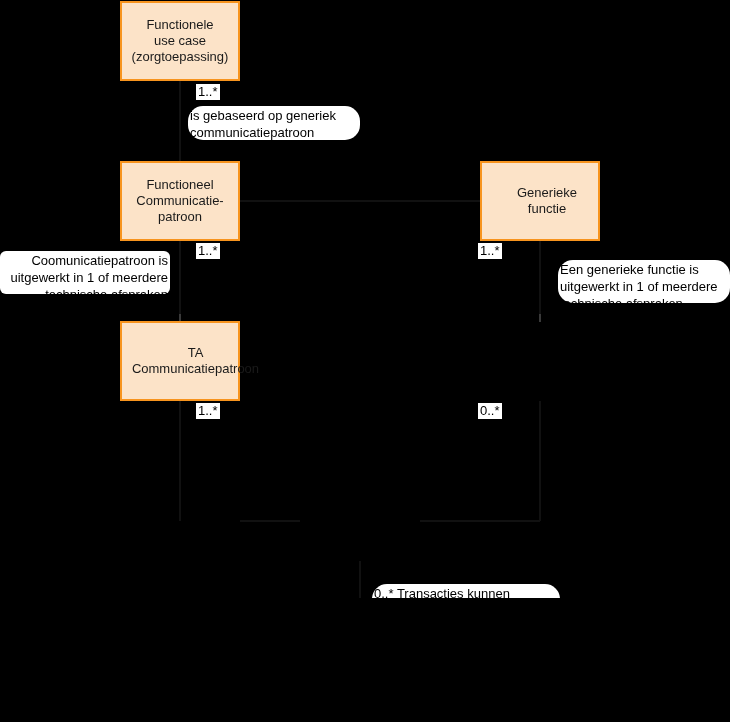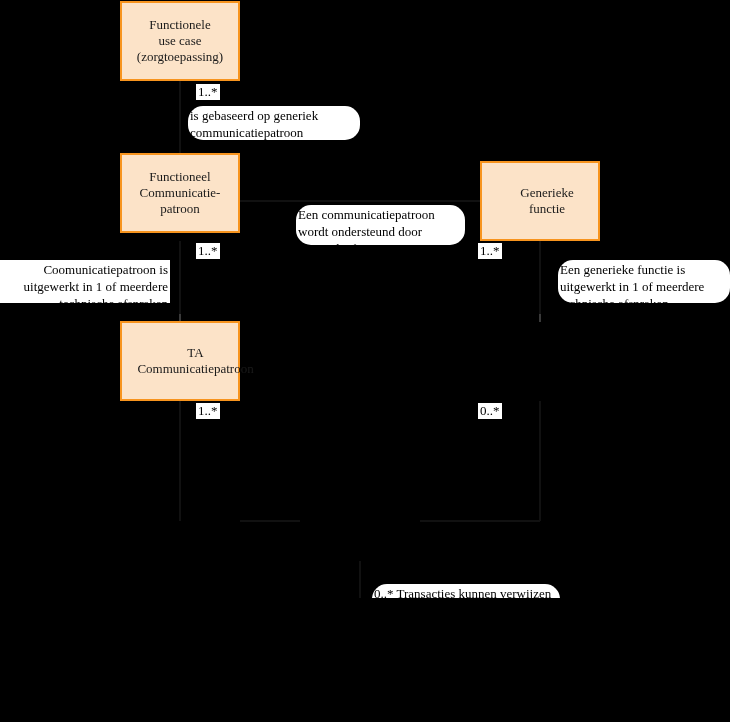--- a/index.html
+++ b/index.html
@@ -6,21 +6,21 @@
     margin: 0;
     padding: 0;
     background: #000000;
   }
   #canvas {
     position: relative;
     width: 730px;
     height: 598px;
     background: #000000;
     overflow: hidden;
-    font-family: Liberation Serif, serif;
+    font-family: Liberation Sans, sans-serif;
   }
   .node {
     position: absolute;
     box-sizing: border-box;
     background: #fce3c8;
     border: 2px solid #f7941e;
     color: #1a1a1a;
     font-size: 13px;
     line-height: 16px;
     display: flex;
@@ -77,41 +77,38 @@
   <div class="edge" style="left:539px; top:401px; width:2px; height:120px;"></div>
   <div class="edge" style="left:359px; top:561px; width:2px; height:80px;"></div>
   <div class="edge-stub" style="left:359px; top:636px; width:2px; height:7px;"></div>
   <div class="edge-stub" style="left:179px; top:314px; width:2px; height:8px;"></div>
   <div class="edge-stub" style="left:539px; top:314px; width:2px; height:8px;"></div>
 
   <div class="node" style="left:120px; top:1px; width:120px; height:80px;">Functionele
 use case
 (zorgtoepassing)</div>
 
-  <div class="node" style="left:120px; top:153px; width:120px; height:80px;">Functioneel
+  <div class="node" style="left:120px; top:161px; width:120px; height:80px;">Functioneel
 Communicatie-
 patroon</div>
 
   <div class="node" style="left:480px; top:161px; width:120px; height:80px;padding-left:18px;">Generieke
 functie</div>
 
   <div class="node" style="left:120px; top:321px; width:120px; height:80px;padding-left:35px;">TA
 Communicatiepatroon</div>
 
 
 
 
   <div class="note left" style="left:188px; top:106px; width:172px; height:34px;">is gebaseerd op generiek
 communicatiepatroon</div>
 
-  <div class="note left" style="left:296px; top:205px; width:169px; height:40px;">Een communicatiepatroon
-wordt ondersteund door
-generieke functies</div>
 
-  <div class="note right" style="left:0px; top:260px; width:170px; height:43px;">Coomunicatiepatroon is
+  <div class="note right" style="left:0px; top:251px; width:170px; height:43px;border-radius:6px;">Coomunicatiepatroon is
 uitgewerkt in 1 of meerdere
 technische afspraken</div>
 
   <div class="note left" style="left:558px; top:260px; width:172px; height:43px;">Een generieke functie is
 uitgewerkt in 1 of meerdere
 technische afspraken</div>
 
 
   <div class="note left" style="left:372px; top:584px; width:188px; height:30px;">0..* Transacties kunnen verwijzen
 naar bepaalde content</div>

